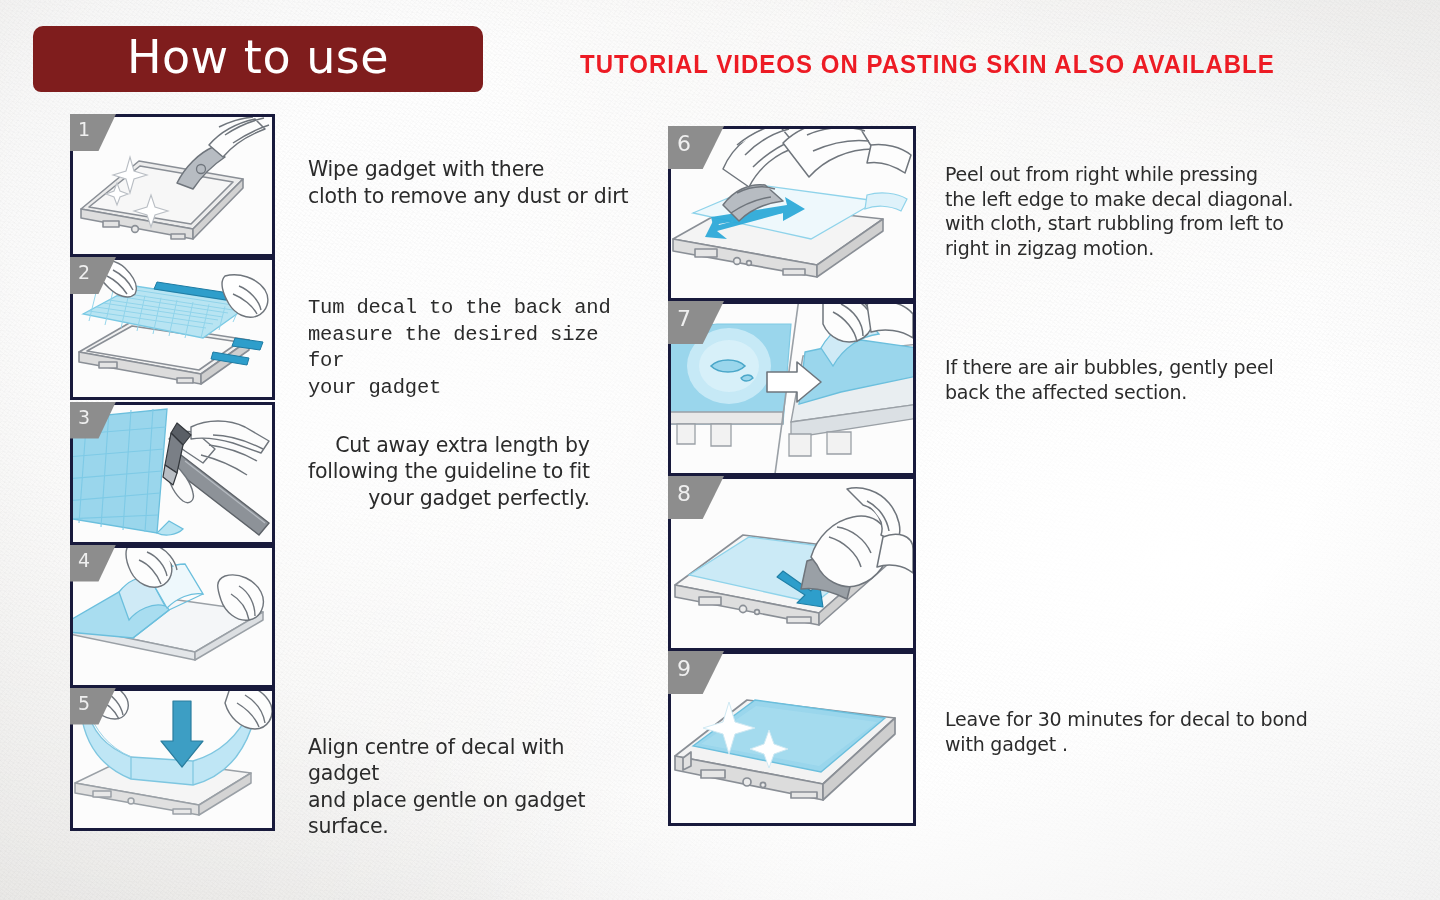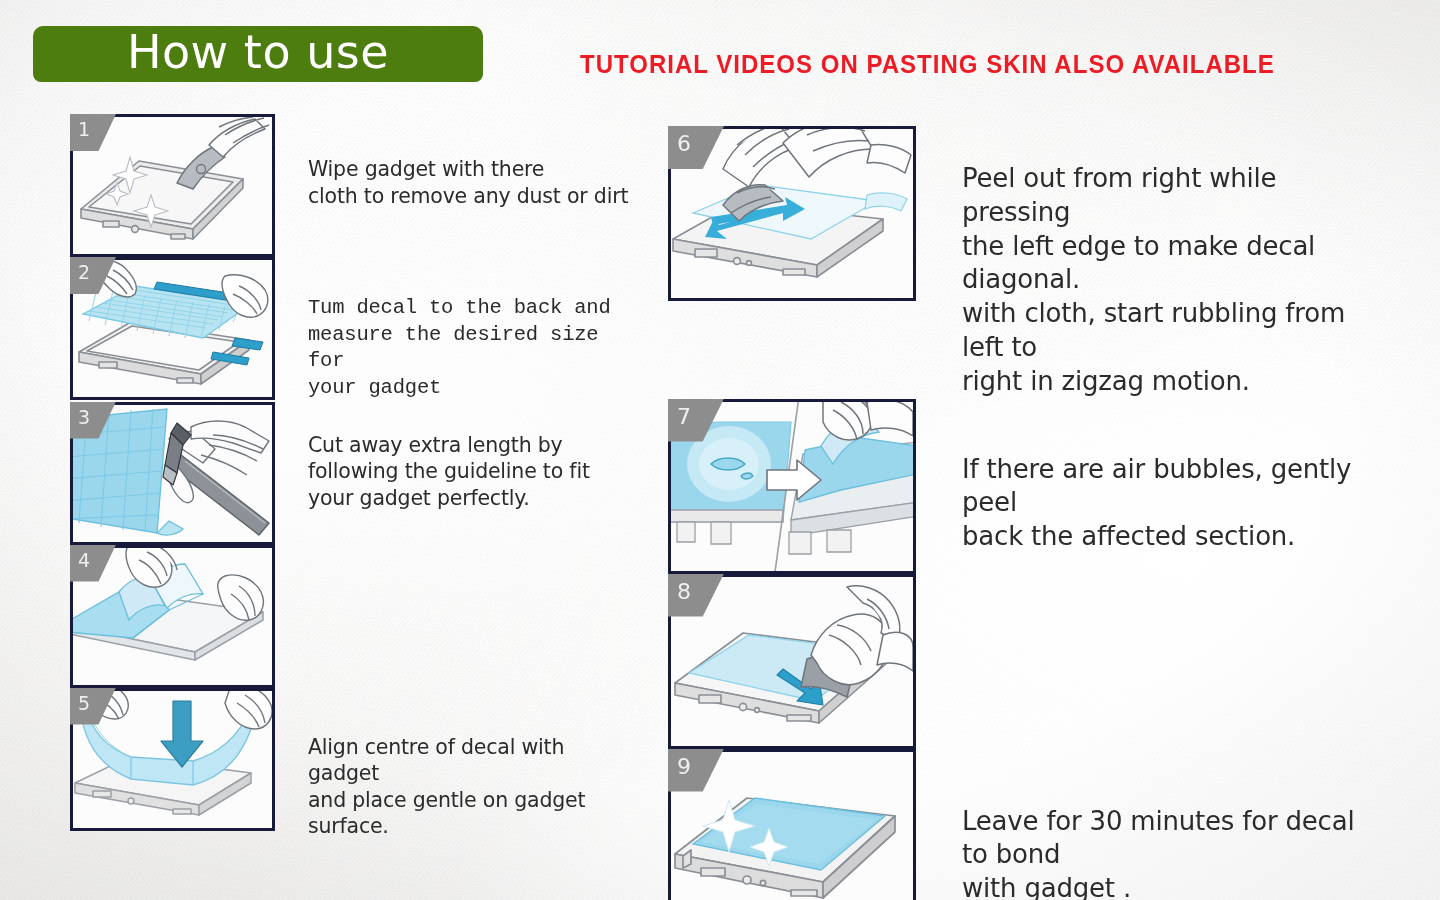--- a/index.html
+++ b/index.html
@@ -35,22 +35,22 @@
       radial-gradient(ellipse 520px 300px at 430px 420px, rgba(255,255,255,.55) 0%, rgba(255,255,255,0) 72%),
       radial-gradient(ellipse 700px 260px at 980px 880px, rgba(255,255,255,.9) 0%, rgba(255,255,255,0) 75%);
   }
   #paper-vignette{
     position:absolute;inset:0;
     background:radial-gradient(ellipse 1100px 700px at 50% 45%, rgba(0,0,0,0) 55%, rgba(120,118,115,.10) 100%);
   }
 
   
   #title-banner{
-    position:absolute;left:33px;top:26px;width:450px;height:56px;
-    background:#4d7c0f;border-radius:10px 10px 8px 8px;
+    position:absolute;left:33px;top:26px;width:450px;height:66px;
+    background:#7f1d1d;border-radius:10px 10px 8px 8px;
     display:flex;align-items:center;justify-content:center;
   }
   #title-text{
     color:#fff;font-size:46px;letter-spacing:.5px;
     font-family:"DejaVu Sans", sans-serif;font-weight:400;
     line-height:1;padding-bottom:4px;
   }
   #tutorial-note{
     position:absolute;left:580px;top:50px;width:820px;
     color:#ed1b24;font-size:25.5px;font-weight:bold;
@@ -86,25 +86,25 @@
   #column-right .num-tab{font-size:22px;padding:7px 20px 14px 9px;min-width:56px;}
 
   .step-text{
     color:#2b2b2b;
     font-family:"DejaVu Sans", sans-serif;
     font-size:20.5px;line-height:1.30;
     letter-spacing:-.2px;
     white-space:pre-line;
   }
   #column-left .step-text{margin-left:33px;font-size:20.5px;}
-  #column-right .step-text{margin-left:46px;font-size:26px;}
+  #column-right .step-text{margin-left:29px;font-size:19px;}
 
   .tx-1{padding-top:42px;}
   .tx-2{padding-top:38px;font-family:Liberation Mono, monospace;}
-  .tx-3{padding-top:30px;}
+  .tx-3{padding-top:30px;text-align:right;}
   .tx-4{padding-top:52px;}
   .tx-5{padding-top:46px;}
   .tx-6{padding-top:36px;}
   .tx-7{padding-top:54px;}
   .tx-8{padding-top:52px;}
   .tx-9{padding-top:56px;}
 
   svg{display:block;}
 </style>
 </head>

